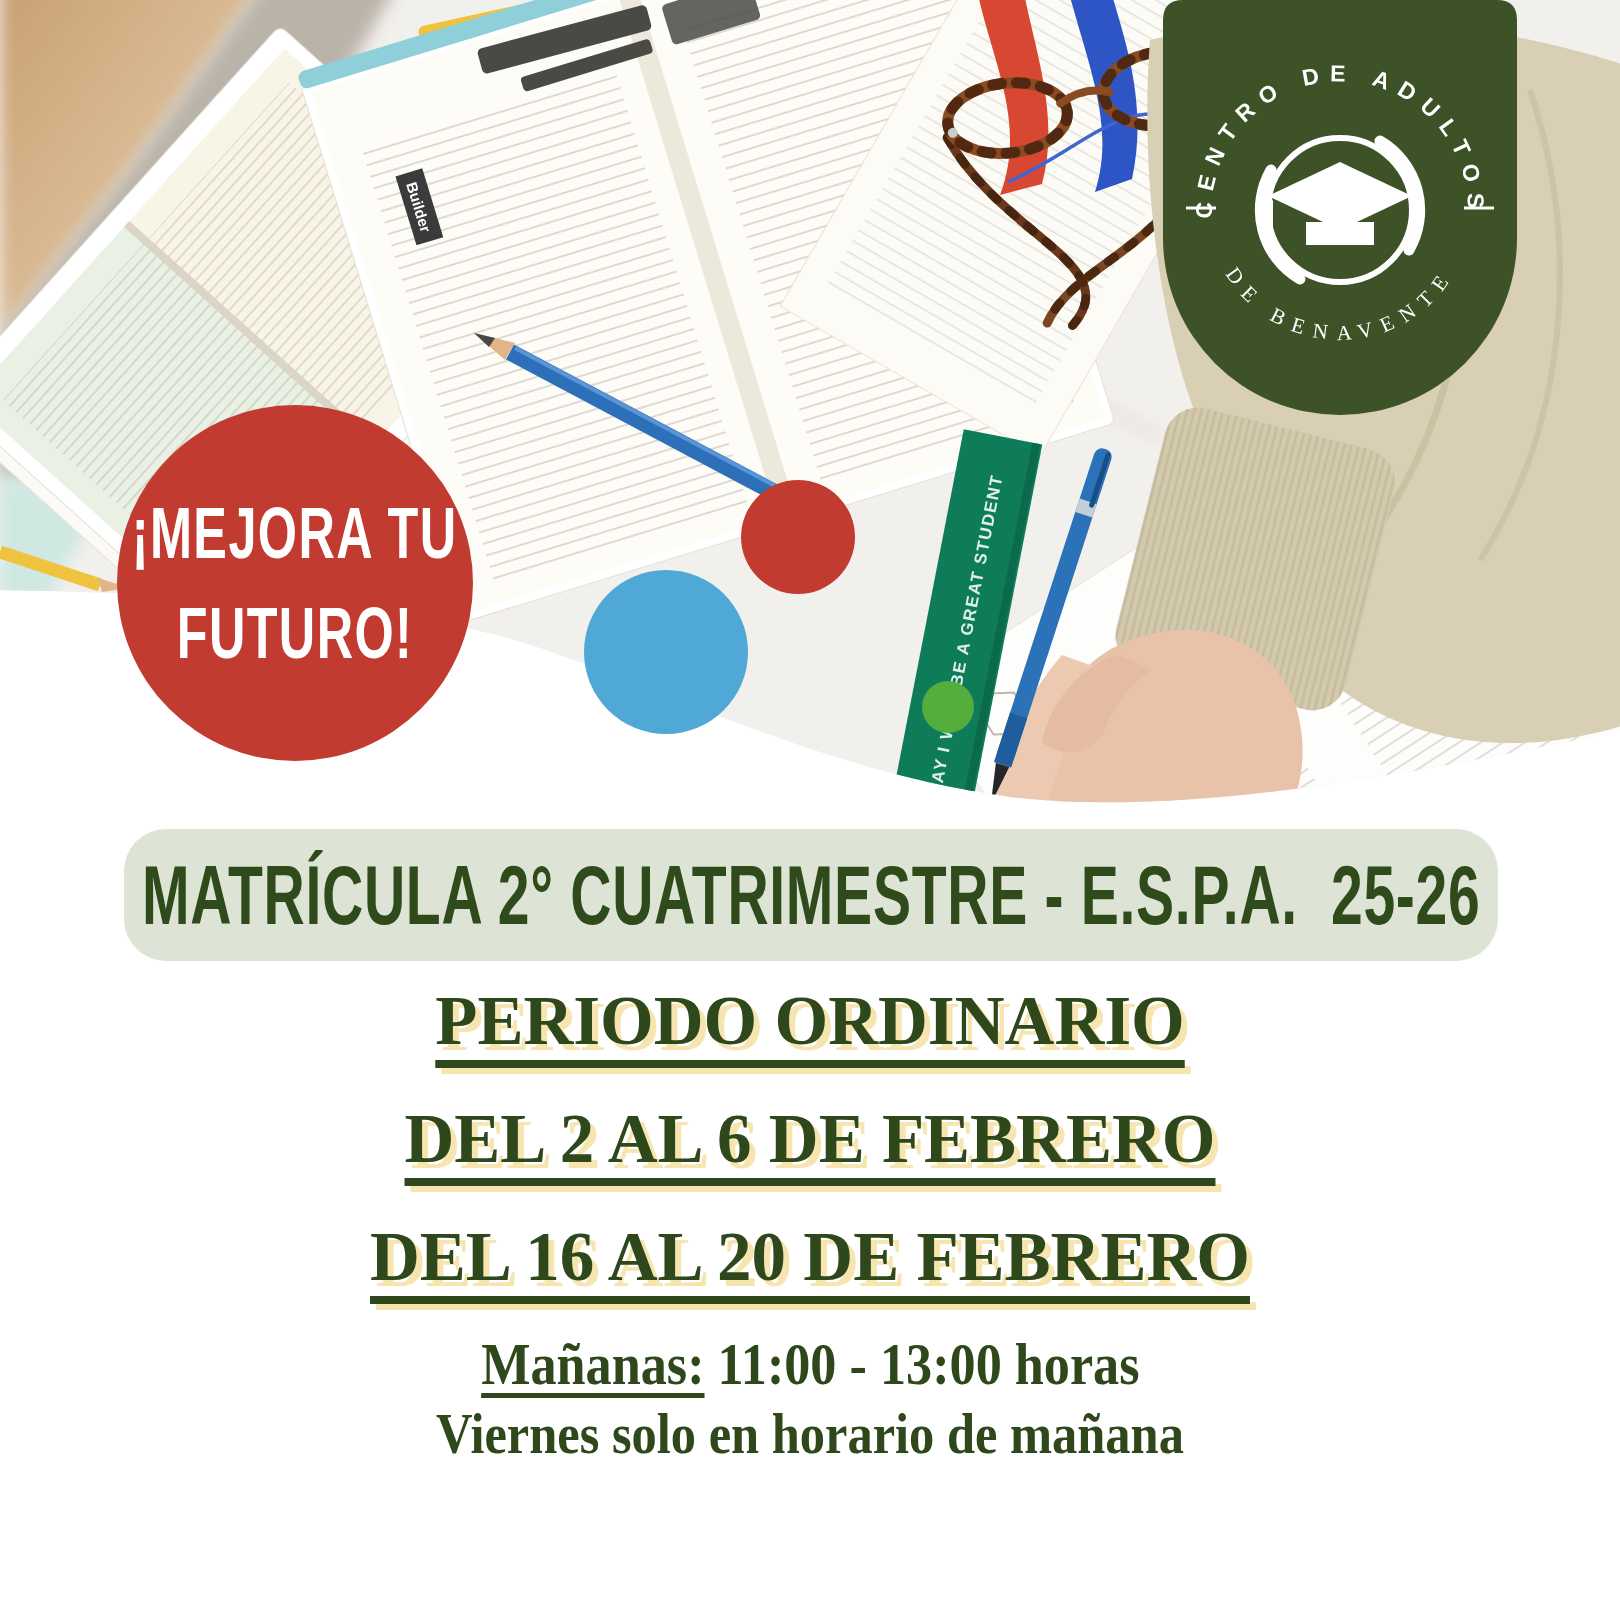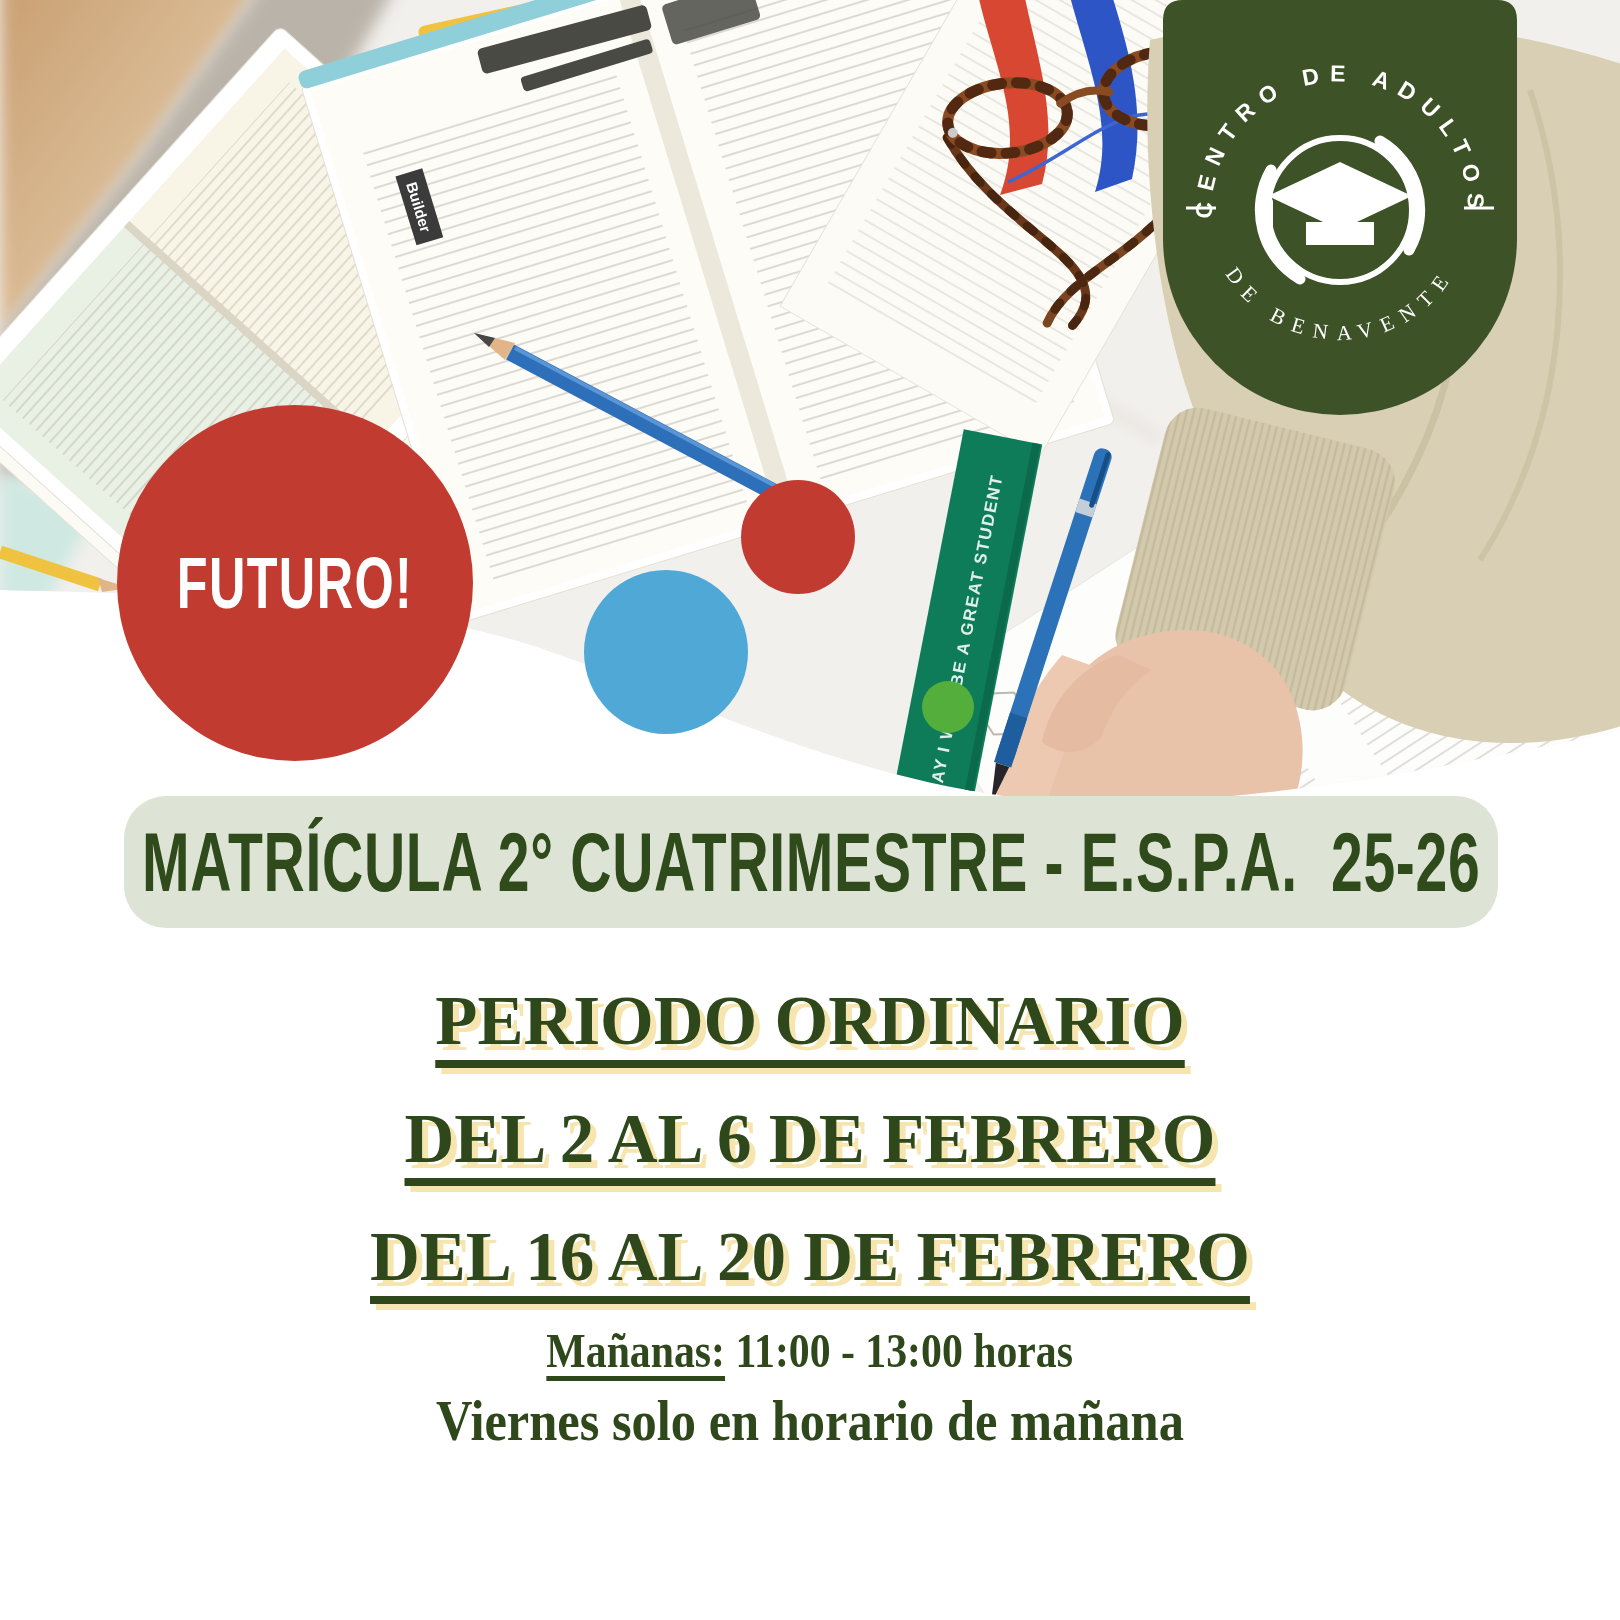--- a/index.html
+++ b/index.html
@@ -21,32 +21,32 @@
   .bubble{position:absolute;left:117px;top:405px;width:356px;height:356px;border-radius:50%;
           background:#C23B31;display:flex;flex-direction:column;align-items:center;justify-content:center;
           color:#fff;font-weight:bold;text-align:center;}
   .bubble .bline{font-size:72px;line-height:100px;letter-spacing:2px;}
   .cond{display:inline-block;transform:scaleX(0.70);transform-origin:50% 50%;white-space:pre;}
 
   
   .badge-svg{position:absolute;left:0;top:0;width:1620px;height:440px;pointer-events:none;}
 
   
-  .banner{position:absolute;left:124px;top:796px;width:1374px;height:132px;background:#DEE4D5;
+  .banner{position:absolute;left:124px;top:829px;width:1374px;height:132px;background:#DEE4D5;
           border-radius:42px;display:flex;align-items:center;justify-content:center;}
   .banner .btxt{font-size:84px;font-weight:bold;color:#2F4A1B;letter-spacing:1px;}
   .banner .cond{transform:scaleX(0.68);}
 
   
   .content{position:absolute;left:0;top:962px;width:1620px;text-align:center;
            font-family:"Liberation Serif",serif;color:#2E481B;}
   .hline{font-size:69px;font-weight:bold;line-height:118px;
          text-shadow:6px 6px 0 #F7E5AF;white-space:pre;}
   .u{text-decoration:underline;text-decoration-thickness:8px;text-underline-offset:16px;}
-  .sline{font-size:48px;font-weight:bold;line-height:70px;}
+  .sline{font-size:60px;font-weight:bold;line-height:70px;margin-top:13px;}
   .nline{font-size:58px;font-weight:bold;line-height:66px;margin-top:2px;}
   .narrow{display:inline-block;transform:scaleX(0.87);transform-origin:50% 50%;white-space:pre;}
   .u2{text-decoration:underline;text-decoration-thickness:5px;text-underline-offset:9px;}
 </style>
 </head>
 <body>
 
 <div class="poster">
 
   <div class="photo-wrap">
@@ -211,20 +211,21 @@
         </g>
       </g>
     </svg>
   </div>
 
   <div class="circle c-red-sm"></div>
   <div class="circle c-blue"></div>
   <div class="circle c-green"></div>
 
   <div class="bubble">
+    <div class="bline"><span class="cond">¡MEJORA TU</span></div>
     <div class="bline"><span class="cond">FUTURO!</span></div>
   </div>
 
   <svg class="badge-svg" viewBox="0 0 1620 440">
     <path d="M1163,20 Q1163,0 1183,0 H1497 Q1517,0 1517,20 V238 A177,177 0 0 1 1163,238 Z" fill="#3D5227"></path>
     <defs>
       <path id="arcTop" d="M1220,254 A128,128 0 1 1 1460,254" fill="none"></path>
       <path id="arcBottom" d="M1212,240 A132,132 0 0 0 1468,240" fill="none"></path>
     </defs>
     <text font-family="Liberation Sans, sans-serif" font-size="23" font-weight="bold" fill="#FFFFFF" letter-spacing="10">

